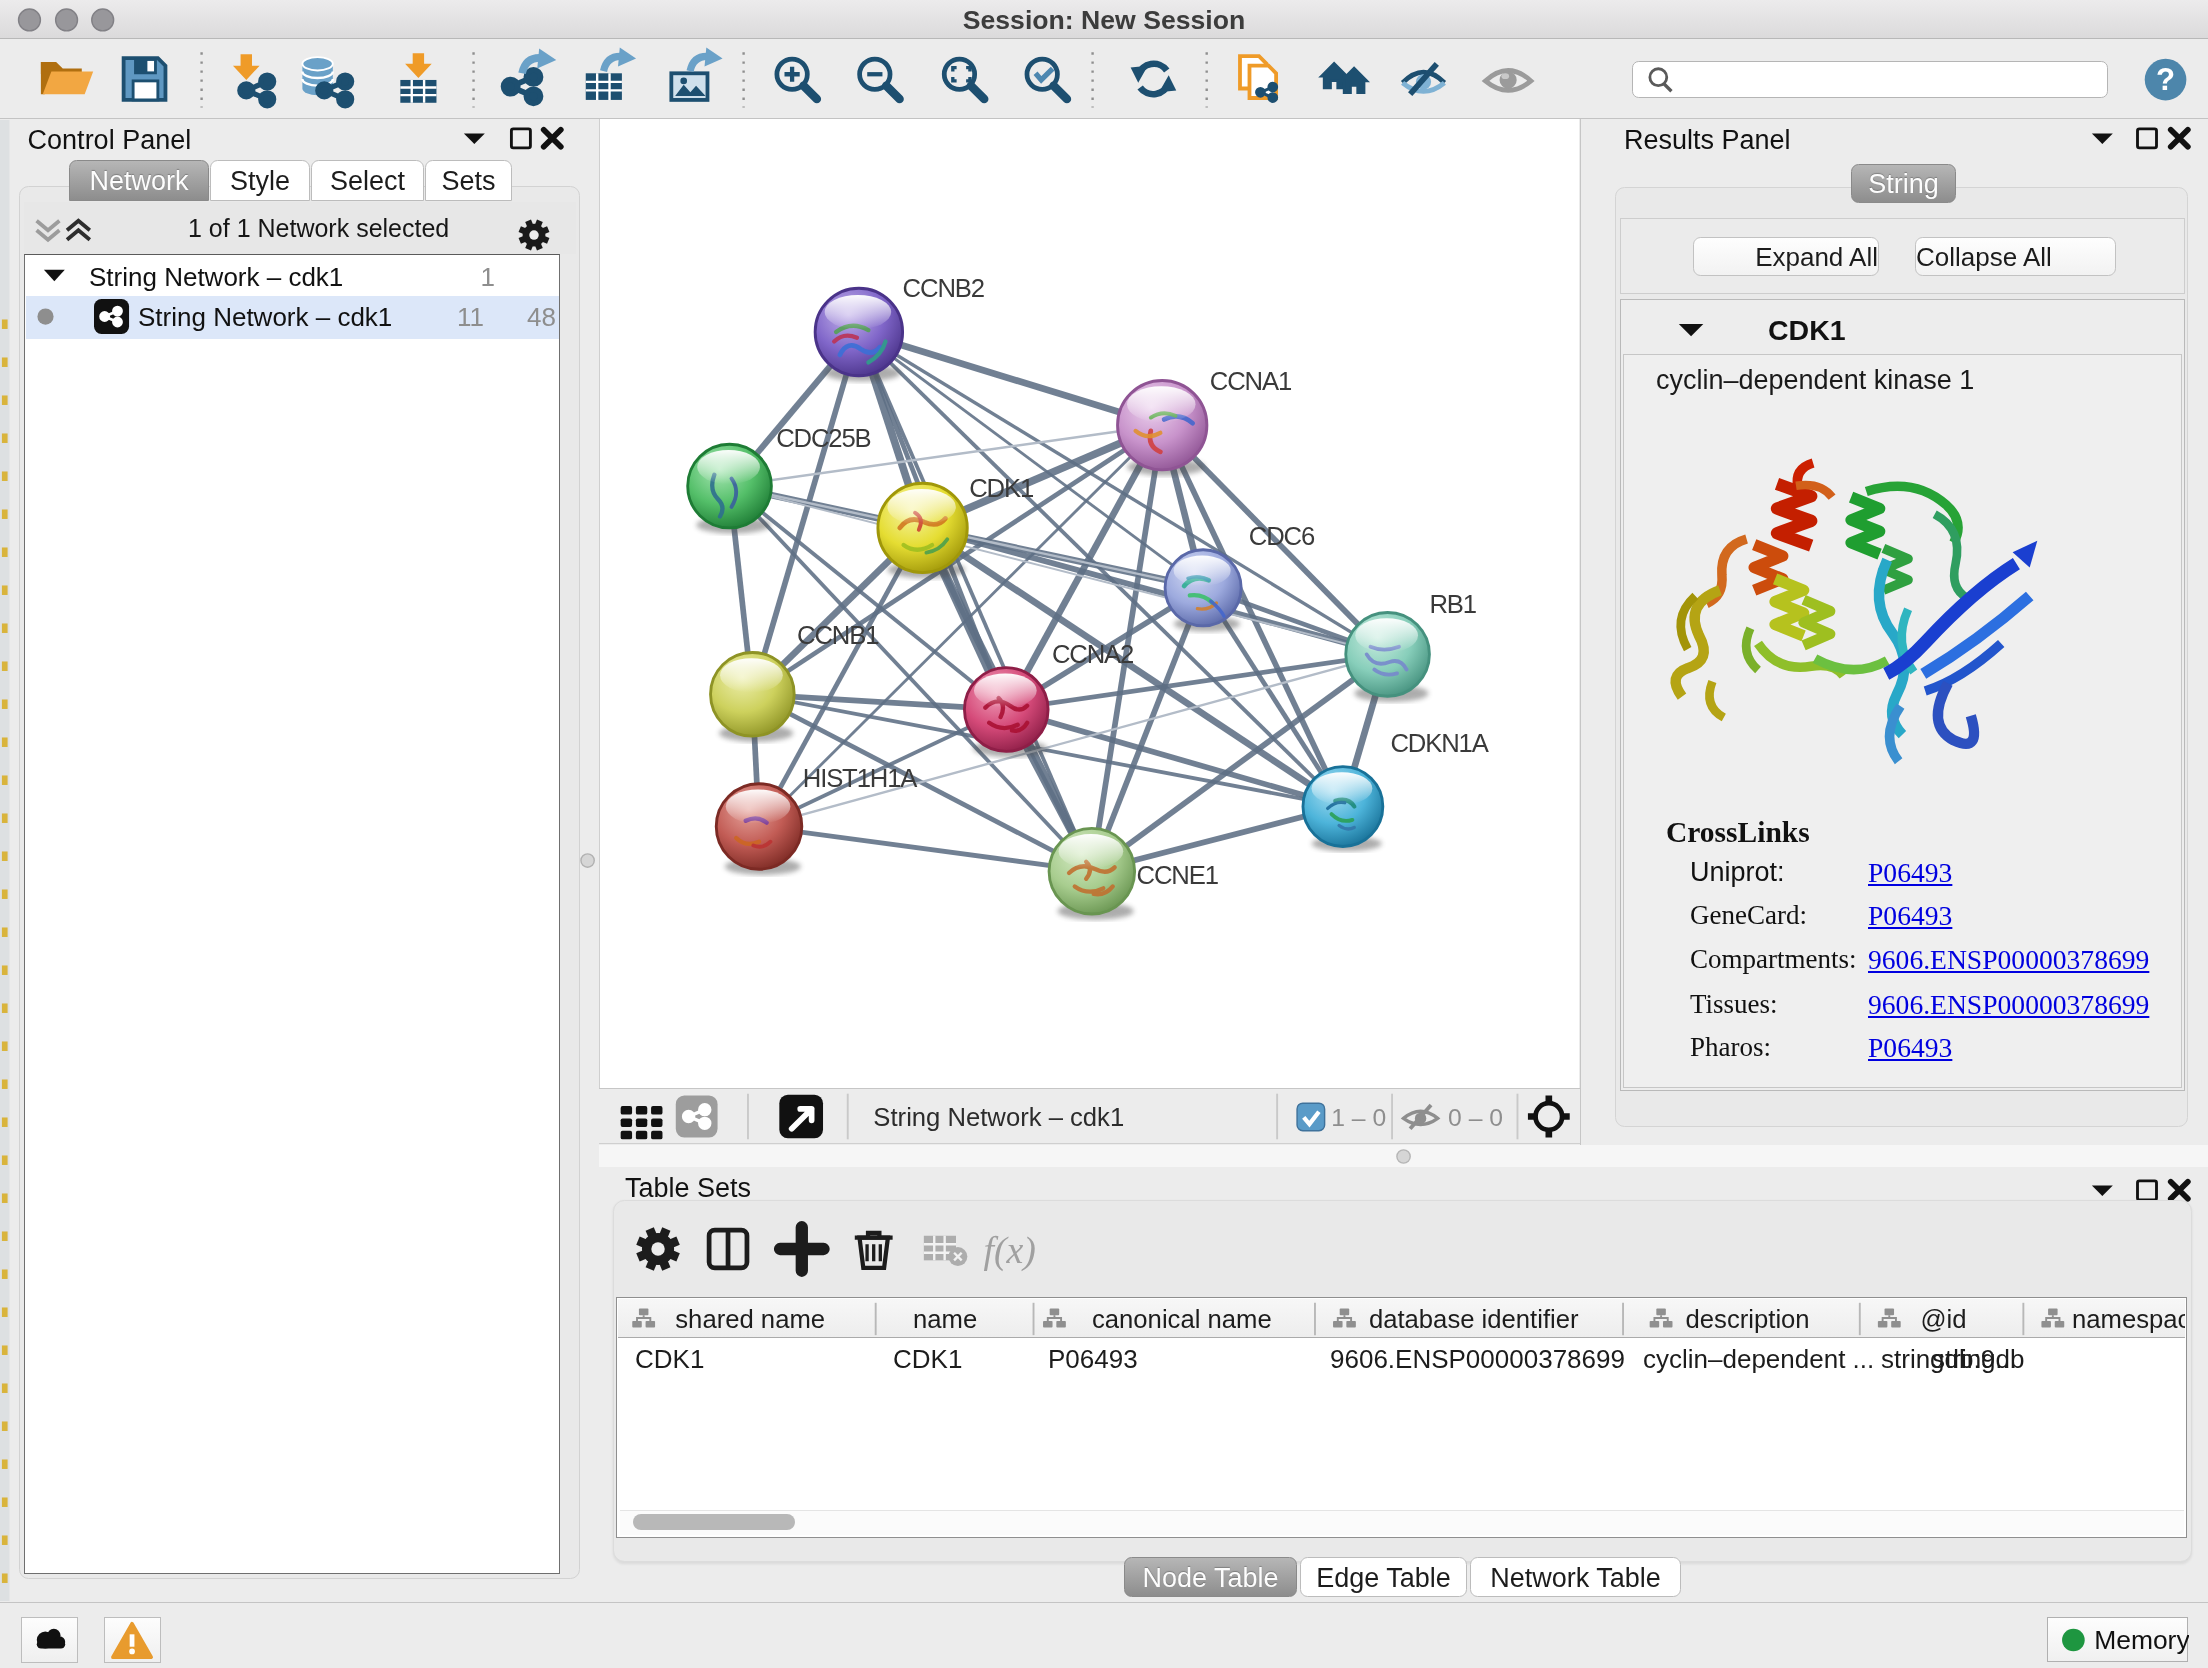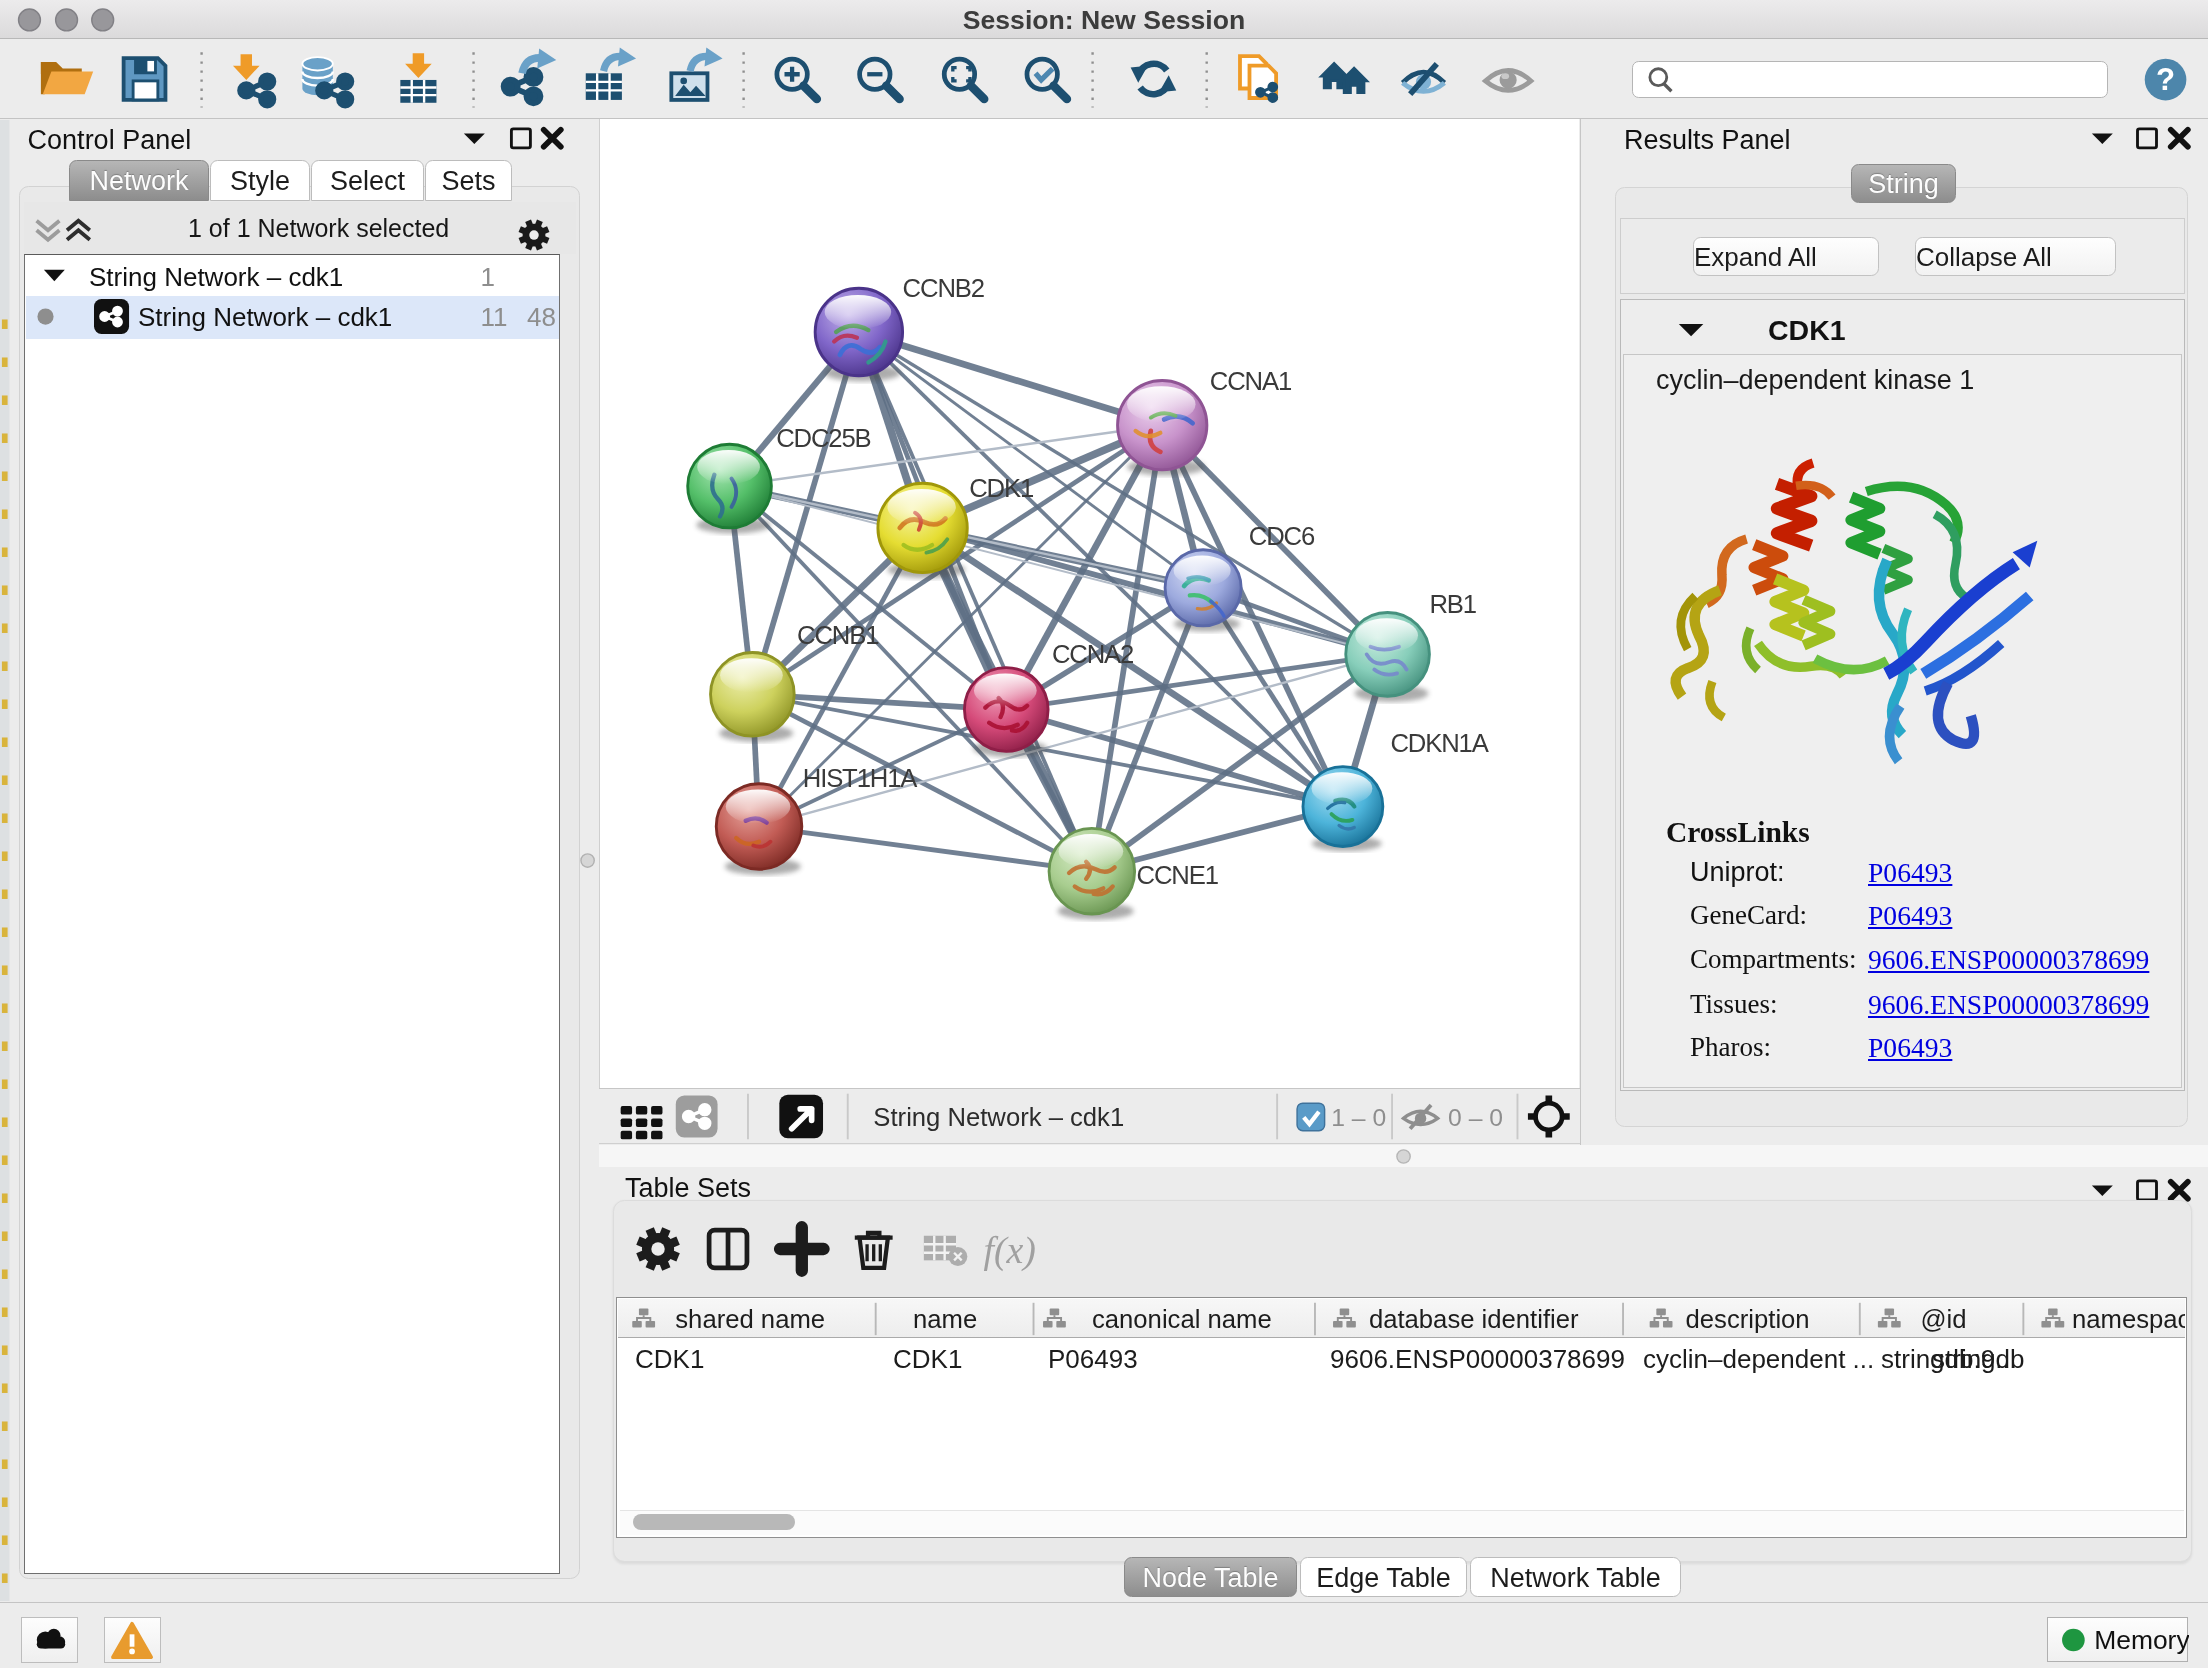--- a/index.html
+++ b/index.html
@@ -233,21 +233,21 @@
     <rect x="0" y="0" width="37" height="37" rx="8" fill="#111"></rect>
     <g stroke="#fff" stroke-width="3.0" fill="#fff">
       <line x1="11.2" y1="18.5" x2="24.8" y2="12.72"></line>
       <line x1="11.2" y1="18.5" x2="24.8" y2="24.28"></line>
       <circle cx="11.2" cy="18.5" r="4.216"></circle>
       <circle cx="24.8" cy="12.72" r="4.216"></circle>
       <circle cx="24.8" cy="24.28" r="4.216"></circle>
     </g>
   </svg>
 <div class="abs" style="left:138px;top:302px;font-size:26px;color:#111">String Network – cdk1</div>
-<div class="abs" style="left:475px;top:302px;width:38px;text-align:center;font-size:26px;color:#8e8e8e">11</div>
+<div class="abs" style="left:457px;top:302px;width:38px;text-align:left;font-size:26px;color:#8e8e8e">11</div>
 <div class="abs" style="left:518px;top:302px;width:38px;text-align:right;font-size:26px;color:#8e8e8e">48</div>
 <svg style="position:absolute;left:580px;top:852px" width="19" height="19" viewBox="0 0 20 20">
     <circle cx="8" cy="9" r="7" fill="#d6d6d6" stroke="#b1b1b1" stroke-width="1.5"></circle>
   </svg>
 <div class="abs" style="left:599px;top:119px;width:980px;height:969px;background:#fff;border-left:1px solid #cfcfcf"></div>
 <svg style="position:absolute;left:599px;top:119px" width="980" height="969" viewBox="0 0 1030 1019">
     <defs>
       <radialGradient id="gB2" cx="38%" cy="30%" r="75%">
         <stop offset="0%" stop-color="#c3b2ea"></stop>
         <stop offset="55%" stop-color="#8066c9"></stop>
@@ -485,21 +485,21 @@
 <div class="abs" style="left:1580px;top:119px;width:629px;height:1026px;background:#ececec;border-left:1px solid #c6c6c6"></div>
 <div class="abs" style="left:1624px;top:125px;font-size:27px;color:#111">Results Panel</div>
 <svg style="position:absolute;left:2085px;top:125px" width="124" height="28.5" viewBox="0 0 130 30">
     <path d="M7,9 h22 l-11,11 z" fill="#111"></path>
     <rect x="55" y="4" width="20" height="20" rx="2" fill="none" stroke="#111" stroke-width="3"></rect>
     <path d="M90,5 L108,23 M108,5 L90,23" stroke="#111" stroke-width="6" stroke-linecap="round"></path>
   </svg>
 <div class="abs" style="left:1615px;top:187px;width:573px;height:940px;background:#e9e9e9;border:1px solid #d4d4d4;border-radius:9.5px"></div>
 <div class="tab seltab" style="left:1851px;top:164px;width:105px;height:39px;line-height:39px;border-radius:7.6px">String</div>
 <div class="abs" style="left:1620px;top:218px;width:565px;height:76px;border:1px solid #cdcdcd;background:#ebebeb"></div>
-<div class="abs" style="left:1693px;top:237px;width:186px;height:39px;background:linear-gradient(#fefefe,#f2f2f2);border:1px solid #c2c2c2;border-radius:7.6px;font-size:26px;text-align:left;line-height:38px">Expand All</div>
+<div class="abs" style="left:1693px;top:237px;width:186px;height:39px;background:linear-gradient(#fefefe,#f2f2f2);border:1px solid #c2c2c2;border-radius:7.6px;font-size:26px;text-align:right;line-height:38px">Expand All</div>
 <div class="abs" style="left:1915px;top:237px;width:201px;height:39px;background:linear-gradient(#fefefe,#f2f2f2);border:1px solid #c2c2c2;border-radius:7.6px;font-size:26px;text-align:left;line-height:38px">Collapse All</div>
 <div class="abs" style="left:1620px;top:299px;width:565px;height:792px;border:1px solid #b9b9b9;background:#ededed"></div>
 <svg style="position:absolute;left:1676px;top:320px" width="32" height="23" viewBox="0 0 34 24">
     <path d="M3,4 h26 l-13,13 z" fill="#111"></path>
   </svg>
 <div class="abs" style="left:1768px;top:314px;font-size:28.5px;font-weight:bold;color:#111">CDK1</div>
 <div class="abs" style="left:1623px;top:354px;width:559px;height:734px;border:1px solid #c6c6c6;background:#efefef"></div>
 <div class="abs" style="left:1656px;top:365px;font-size:27px;color:#1a1a1a">cyclin–dependent kinase 1</div>
 <svg style="position:absolute;left:1663px;top:457px" width="380" height="314" viewBox="0 0 400 330">
     <path d="M158,6 q-20,6 -16,26" fill="none" stroke="#cc1f00" stroke-width="10"></path>

